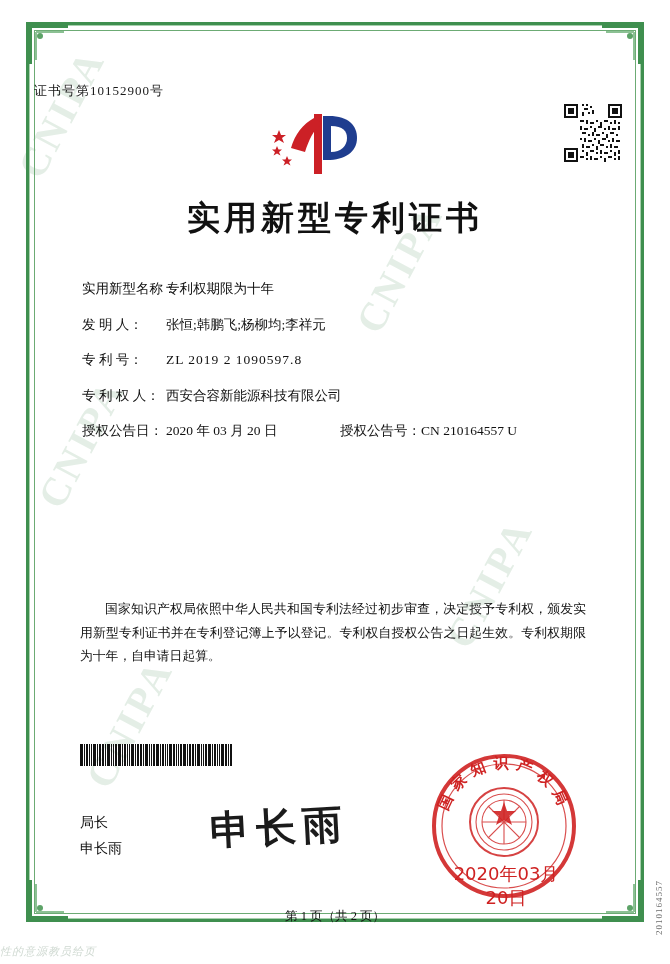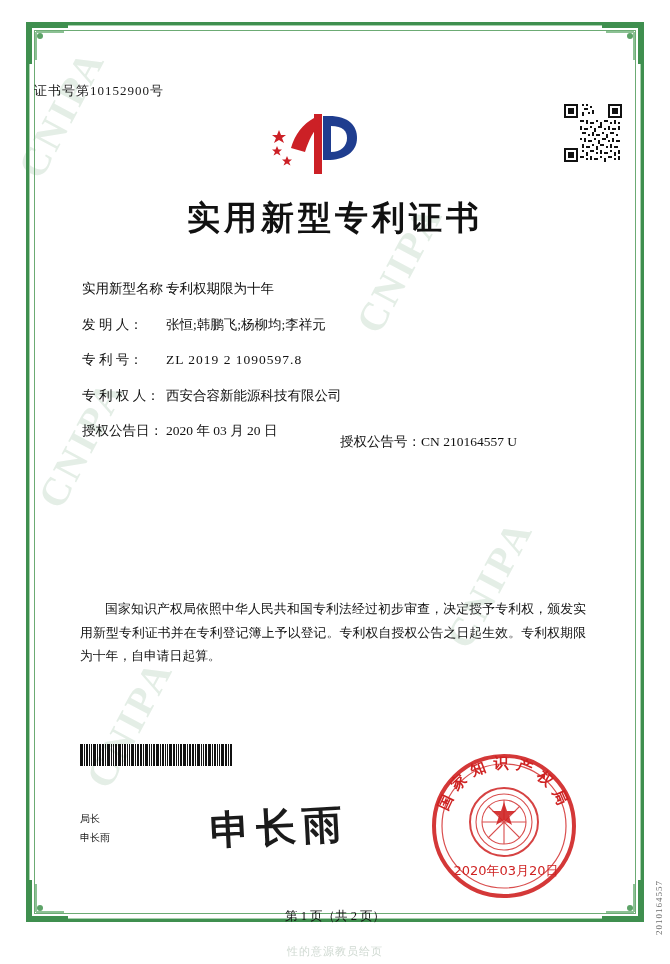--- a/index.html
+++ b/index.html
@@ -143,21 +143,20 @@
     left: 146px;
     top: 20px;
     font-size: 13.5px;
   }
   .frow.addr { margin-bottom: 40px; }
 
   .grant-row .fval2 {
     position: absolute;
     left: 258px;
     top: 0;
-    margin-top: 11px;
   }
 
   .paras {
     position: absolute;
     left: 80px; top: 598px;
     width: 506px;
     font-size: 12.8px;
     color: #111;
     line-height: 1.85;
     text-align: justify;
@@ -180,21 +179,21 @@
     display: block;
     background: #111;
     height: 100%;
     margin-right: 1px;
   }
 
   
   .sign-label {
     position: absolute;
     left: 80px; top: 810px;
-    font-size: 10px;
+    font-size: 14px;
     line-height: 1.85;
     color: #111;
   }
   .signature {
     position: absolute;
     left: 210px; top: 800px;
     font-size: 40px;
     color: #1b1b1b;
     font-family: "DejaVu Serif", serif;
     letter-spacing: 6px;
@@ -207,21 +206,21 @@
     position: absolute;
     left: 430px; top: 752px;
     width: 148px; height: 148px;
   }
   .seal svg { display: block; }
   .seal-date {
     position: absolute;
     left: 444px; top: 862px;
     width: 124px;
     text-align: center;
-    font-size: 13px;
+    font-size: 18px;
     color: #cf2222;
     letter-spacing: 0px;
     font-family: "DejaVu Sans", sans-serif;
   }
 
   .page-no {
     position: absolute;
     left: 0; right: 0;
     top: 908px;
     text-align: center;
@@ -236,24 +235,24 @@
     color: #6e6e6e;
     transform: rotate(-90deg);
     transform-origin: right top;
     letter-spacing: 1px;
   }
 
   .footer-faint {
     position: absolute;
     left: 0; right: 0;
     top: 944px;
-    text-align: center;
     font-size: 11px;
     color: #cfd9d1;
     letter-spacing: 1px;
+    font-style: italic;
   }
 </style>
 </head>
 <body>
 
 <div id="page">
 
   <div class="wm wm1">CNIPA</div>
   <div class="wm wm2">CNIPA</div>
   <div class="wm wm3">CNIPA</div>

